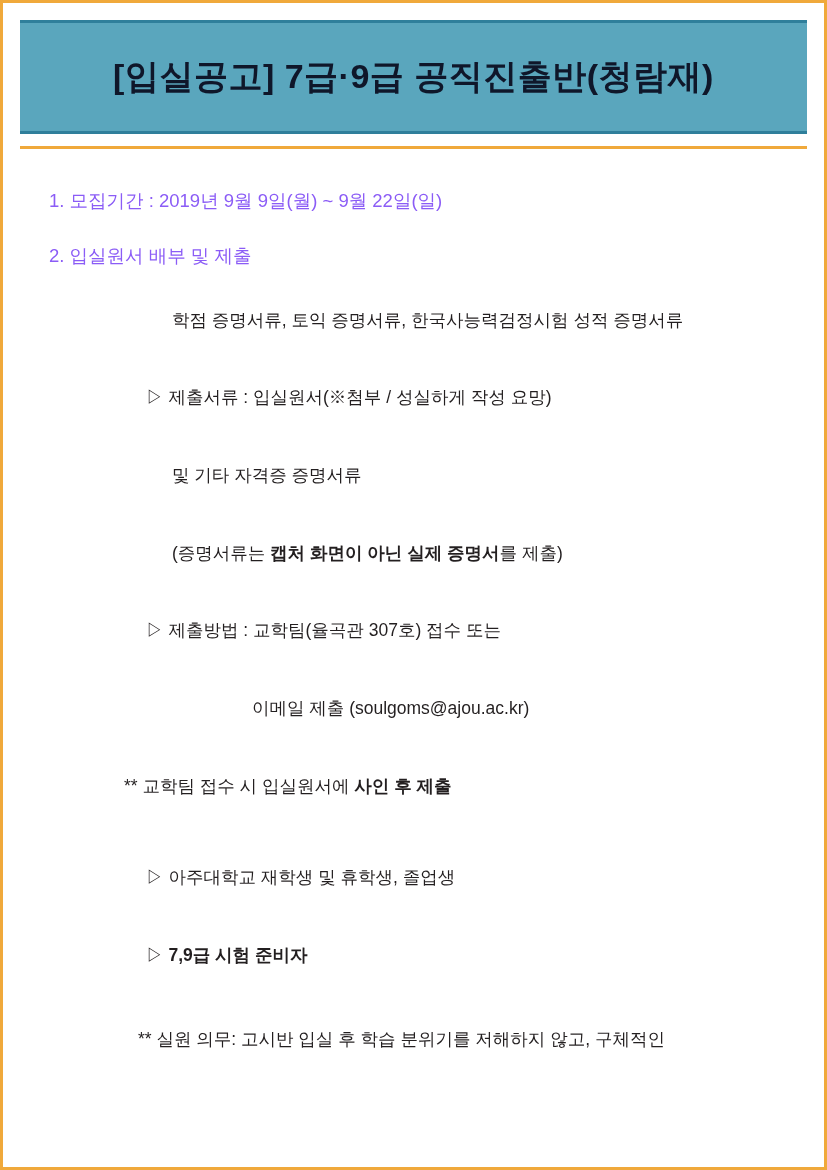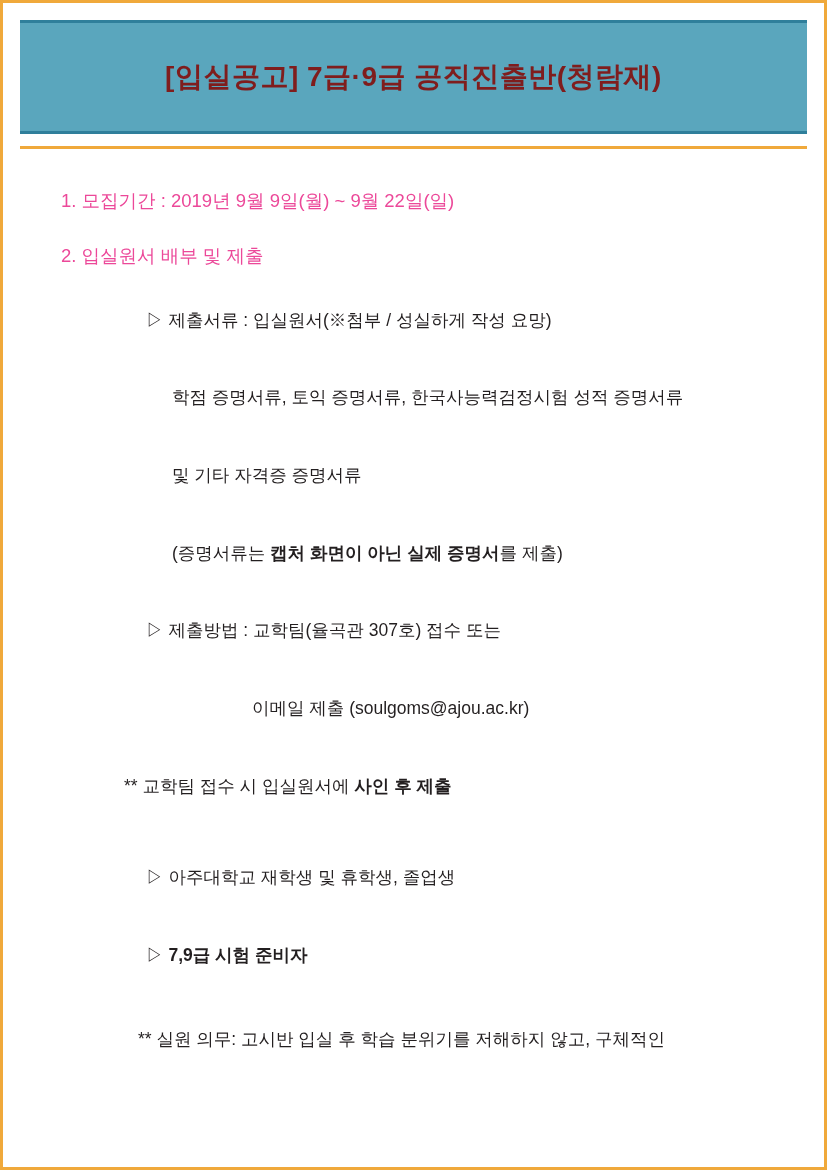--- a/index.html
+++ b/index.html
@@ -28,46 +28,46 @@
     margin: 17px 17px 0 17px;
     background: #5aa6bd;
     border-top: 3px solid #2f7f9b;
     border-bottom: 3px solid #2f7f9b;
     height: 108px;
     display: flex;
     align-items: center;
     justify-content: center;
   }
   .title-text {
-    font-size: 28px;
+    font-size: 34px;
     font-weight: bold;
-    color: #7f1d1d;
+    color: #0f172a;
     letter-spacing: 0.5px;
     text-align: center;
   }
 
   .divider-gap {
     height: 12px;
   }
   .orange-rule {
     margin: 0 17px;
     height: 3px;
     background: #f0a93b;
   }
 
   .content {
     padding: 38px 46px 0 46px;
     font-size: 17.5px;
     line-height: 1.48;
   }
 
   .sec-head {
-    color: #ec4899;
+    color: #8b5cf6;
     font-size: 18.5px;
-    margin: 0 0 6px 12px;
+    margin: 0 0 6px 0;
   }
   .sec-head.tight { margin-bottom: 2px; }
 
   .gap-lg { height: 22px; }
   .gap-md { height: 14px; }
   .gap-sm { height: 6px; }
 
   .block { margin: 0 0 0 36px; }
 
   .row {
@@ -100,25 +100,25 @@
 
   <div class="content">
 
     <div class="sec-head">1. 모집기간 : 2019년 9월 9일(월) ~ 9월 22일(일)</div>
 
     <div class="gap-lg"></div>
 
     <div class="sec-head">2. 입실원서 배부 및 제출</div>
     <div class="gap-sm"></div>
     <div class="block">
+      <div class="row indent-2">
+        <span>학점 증명서류, 토익 증명서류, 한국사능력검정시험 성적 증명서류</span>
+      </div>
       <div class="row indent-1">
         <span class="tri">▷</span><span>제출서류 : 입실원서(※첨부 / 성실하게 작성 요망)</span>
-      </div>
-      <div class="row indent-2">
-        <span>학점 증명서류, 토익 증명서류, 한국사능력검정시험 성적 증명서류</span>
       </div>
       <div class="row indent-2">
         <span>및 기타 자격증 증명서류</span>
       </div>
       <div class="row indent-2">
         <span>(증명서류는 </span><b>캡처 화면이 아닌 실제 증명서</b><span>를 제출)</span>
       </div>
       <div class="row indent-1">
         <span class="tri">▷</span><span>제출방법 : 교학팀(율곡관 307호) 접수 또는</span>
       </div>

